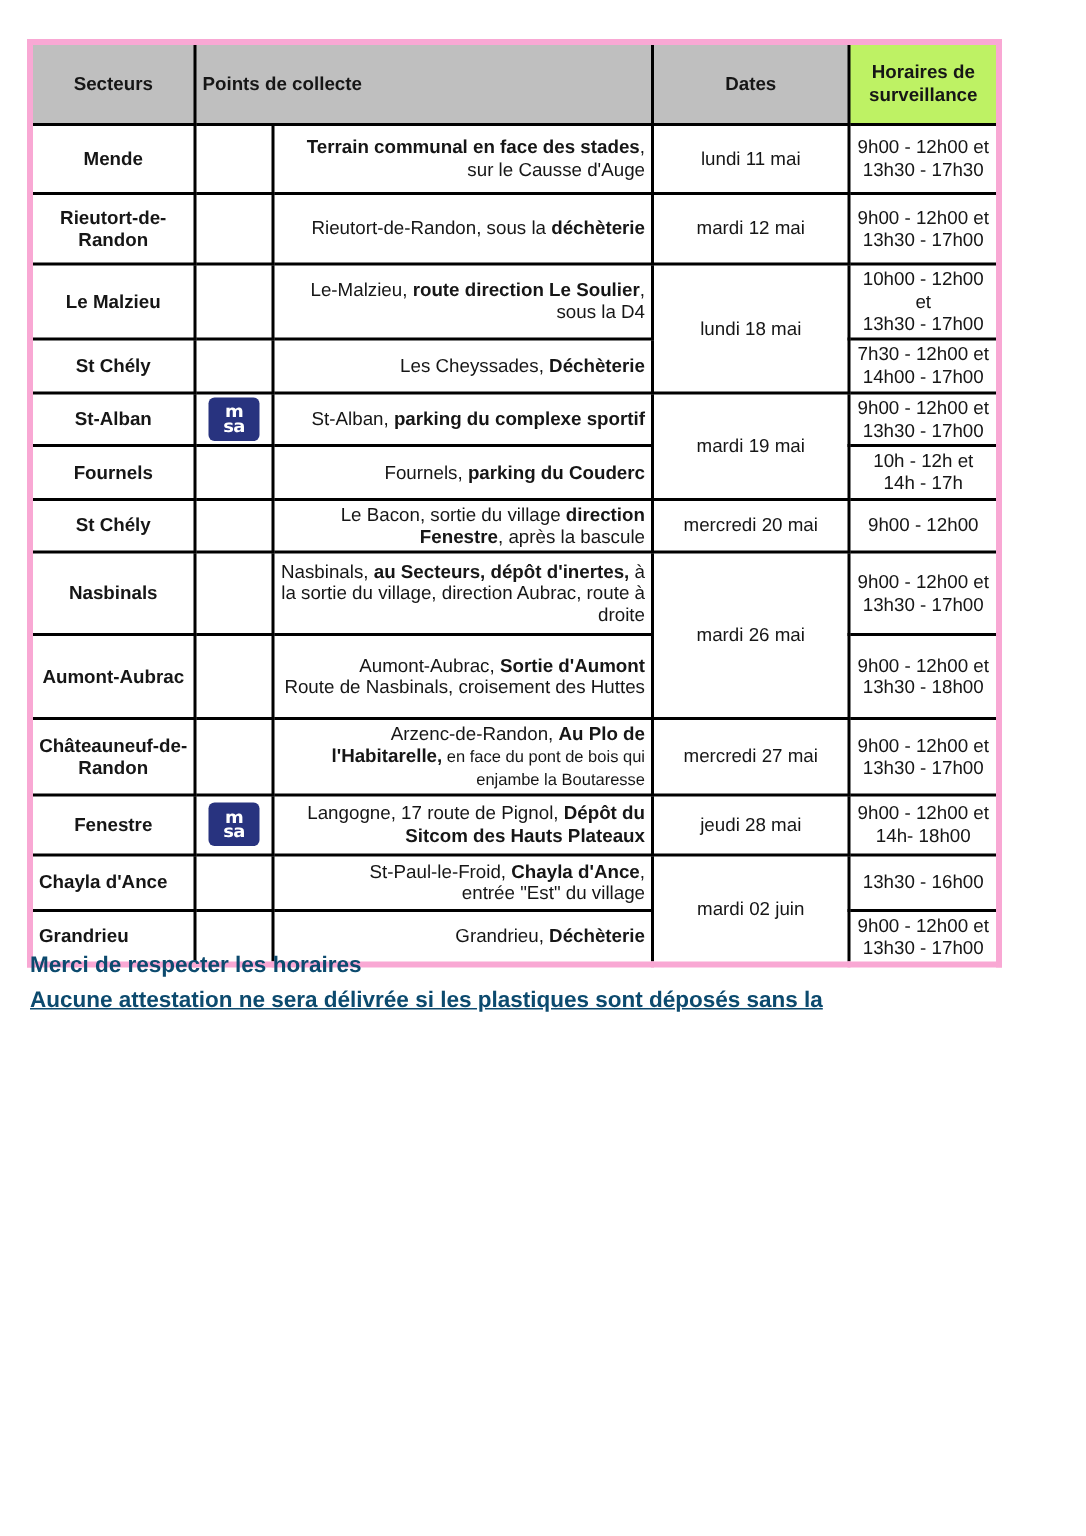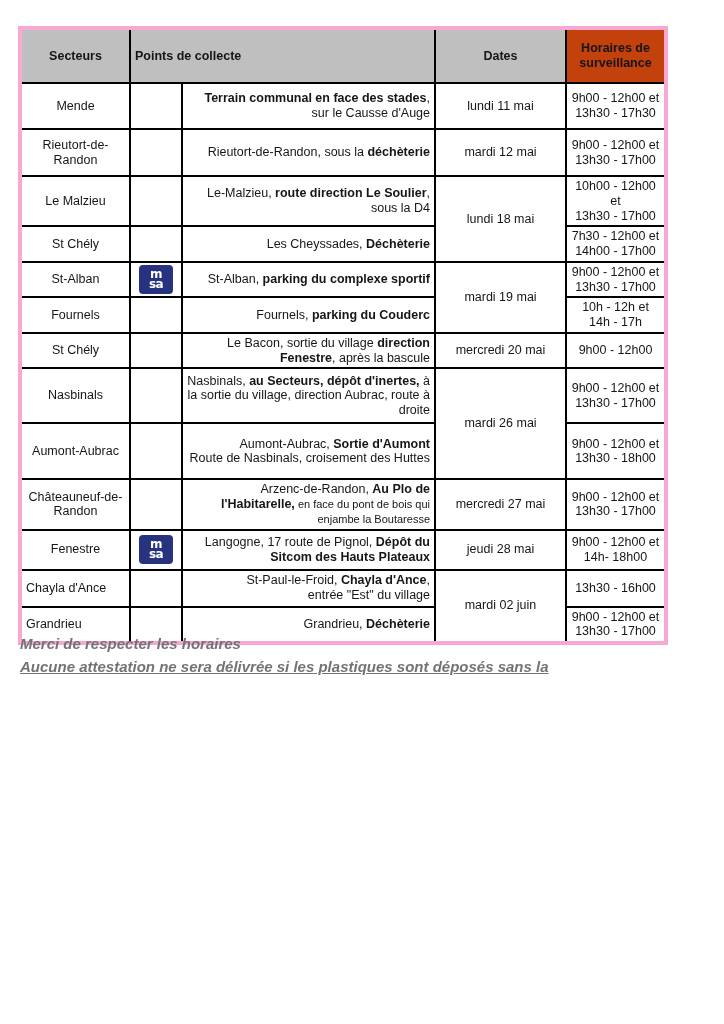--- a/index.html
+++ b/index.html
@@ -27,24 +27,24 @@
     line-height: 1.18;
     padding: 2px 4px;
   }
   th.hdr {
     background: #bfbfbf;
     font-weight: bold;
     font-size: 12.5px;
     text-align: center;
   }
   th.hdr-left { text-align: left; padding-left: 5px; }
-  th.hdr-white { background: #c2410c; }
+  th.hdr-white { background: #bef264; }
 
   td.sector {
-    font-weight: normal;
+    font-weight: bold;
     text-align: center;
     font-size: 12.5px;
   }
   td.sector.left { text-align: left; padding-left: 4px; }
 
   td.iconcell { text-align: center; padding: 2px; }
 
   td.points { text-align: right; padding: 3px 5px; font-size: 12.8px; }
   td.points .b { font-weight: bold; }
   td.points .small { font-size: 11px; }
@@ -74,23 +74,22 @@
     font-family: "DejaVu Sans", sans-serif;
   }
   .msa span { display: block; transform: scaleY(0.95); }
 
   .footer {
     position: absolute;
     left: 20px; top: 633px;
     width: 580px;
     font-size: 15px;
     font-weight: bold;
-    font-style: italic;
     line-height: 1.5;
-    color: #737373;
+    color: #0c4a6e;
   }
   .footer .ul { text-decoration: underline; }
 </style>
 </head>
 <body>
 
 <div class="sheet">
 
   <table class="sched">
     <colgroup>

